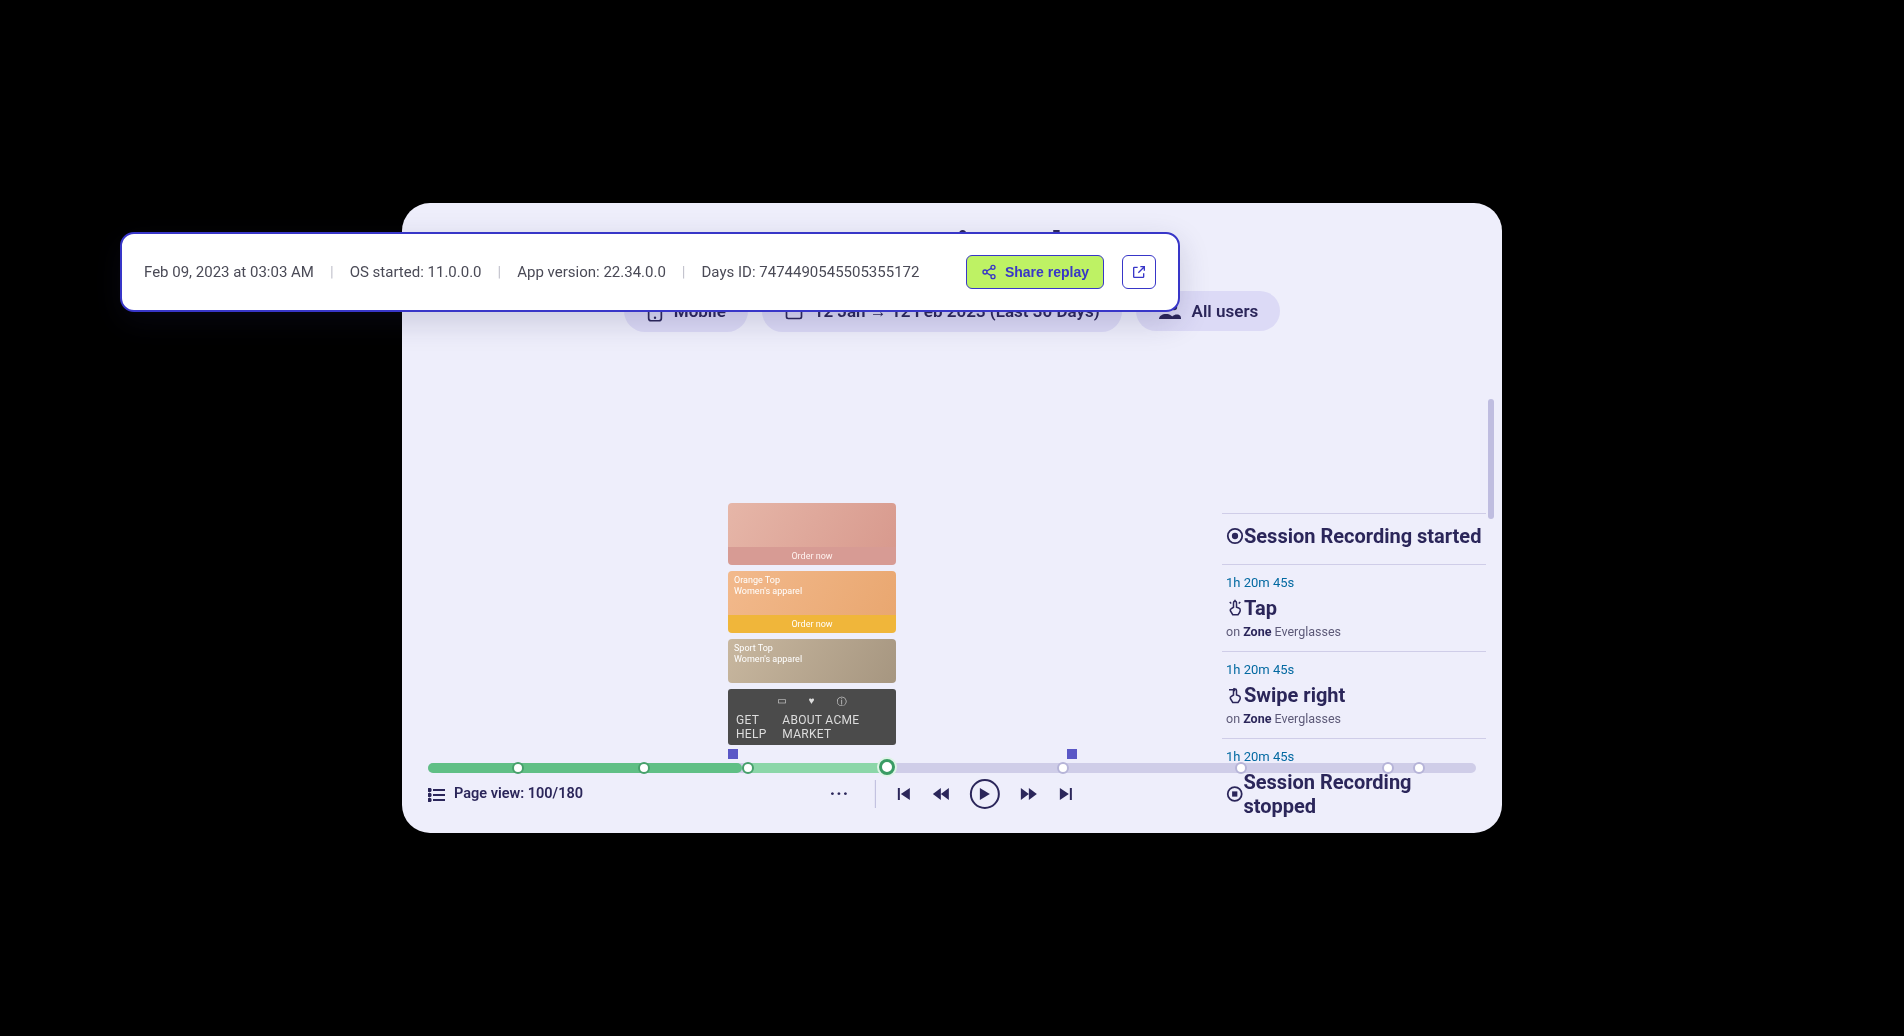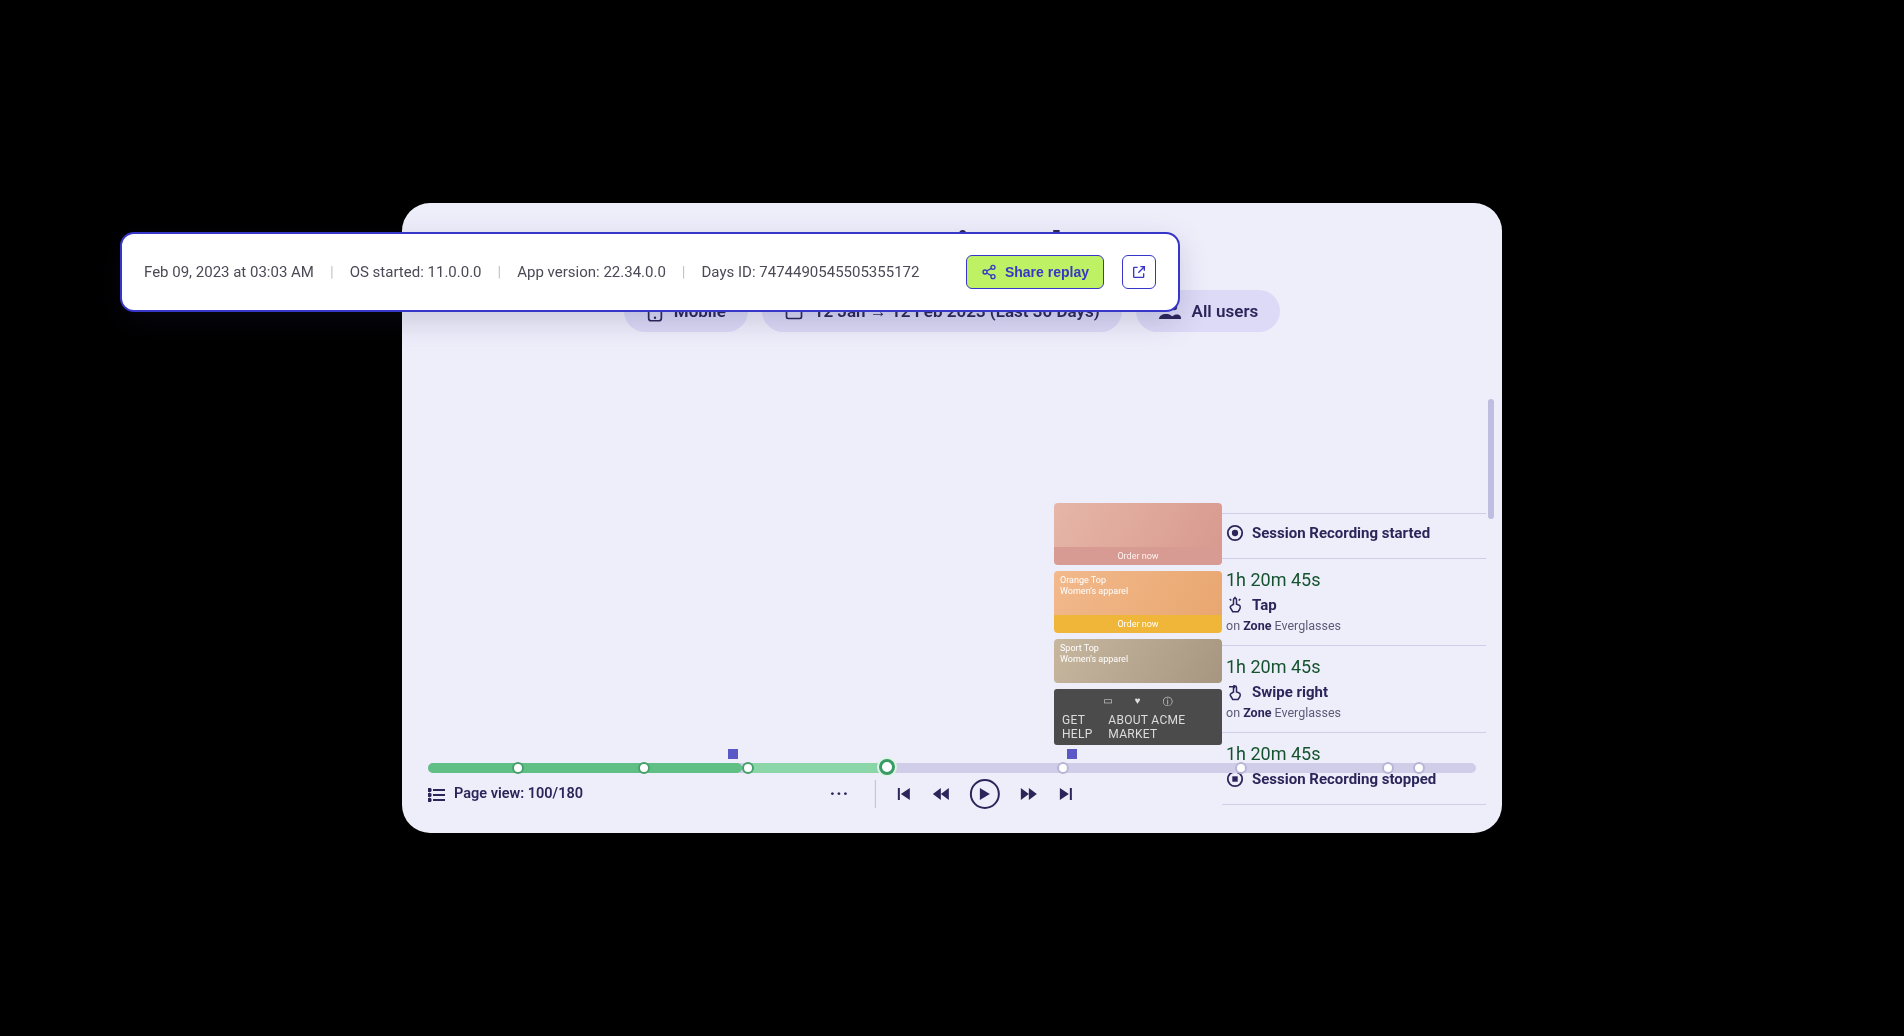--- a/index.html
+++ b/index.html
@@ -27,20 +27,21 @@
     font-weight: 800;
     color: #2b265a;
     text-align: center;
     letter-spacing: -0.5px;
   }
   .filters {
     display: flex;
     gap: 14px;
     justify-content: center;
     margin-top: 18px;
+    align-items: center;
   }
   .pill {
     display: inline-flex;
     align-items: center;
     gap: 10px;
     background: #dcdaf6;
     color: #2b265a;
     border-radius: 999px;
     padding: 10px 22px;
     font-size: 17px;
@@ -100,21 +101,21 @@
   .content {
     position: absolute;
     top: 190px;
     left: 0; right: 0;
     bottom: 88px;
     display: flex;
   }
   .preview-col {
     flex: 1;
     display: flex;
-    justify-content: flex-end;
+    justify-content: center;
     padding-top: 110px;
   }
   .phone {
     width: 168px;
     display: flex;
     flex-direction: column;
     gap: 6px;
   }
   .card {
     position: relative;
@@ -145,22 +146,22 @@
     width: 280px;
     padding-top: 120px;
     padding-right: 16px;
   }
   .events .item {
     border-bottom: 1px solid #cfcde8;
     padding: 10px 4px 12px;
     color: #2b265a;
   }
   .events .item.first { border-top: 1px solid #cfcde8; }
-  .events .ts { font-size: 18px; color: #14532d; margin-bottom: 6px; }
-  .events .hdr { display: flex; align-items: center; gap: 8px; font-weight: 700; font-size: 15px; margin-bottom: 4px;}
+  .events .ts { font-size: 13px; color: #0369a1; margin-bottom: 6px; }
+  .events .hdr { display: flex; align-items: center; font-weight: 700; font-size: 20px; margin-bottom: 4px;}
   .events .sub { font-size: 12.5px; color: #5d5a78; }
   .events .sub b { color: #2b265a; }
 
   
   .win-scroll {
     position: absolute;
     right: 8px;
     top: 196px;
     width: 6px;
     height: 120px;

